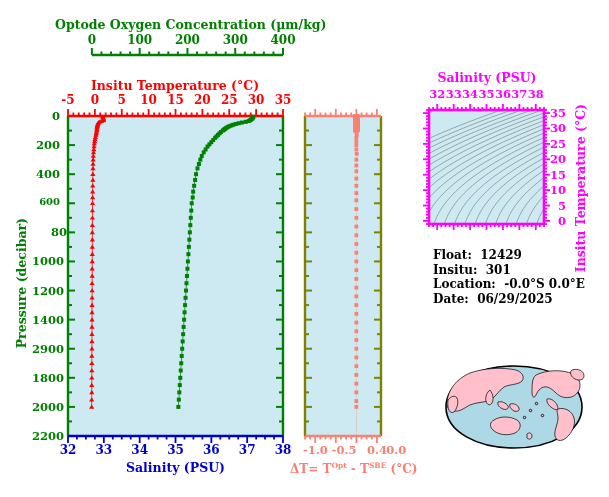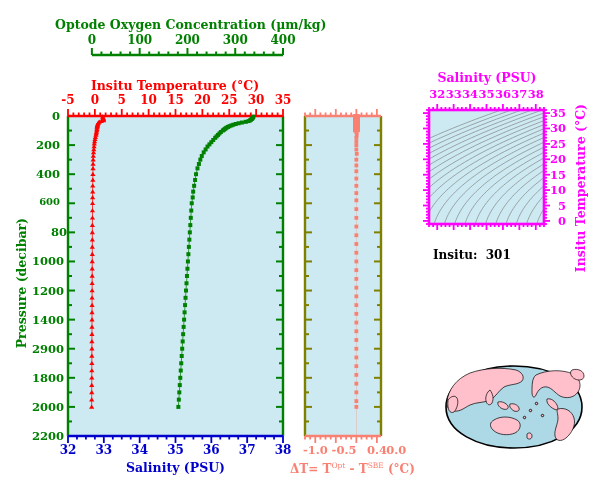--- a/index.html
+++ b/index.html
@@ -10,21 +10,21 @@
   .grn{color:#008000;}
   .red{color:#ff0000;}
   .blu{color:#0000cd;}
   .mag{color:#ff00ff;}
   .pink{color:#fa8072;}
   .blk{color:#000000;}
   .ctr{text-align:center;}
   .vert{writing-mode:vertical-rl;transform:rotate(180deg);}
   svg{display:block;}
   #float-info div{line-height:14.5px;font-size:12px;font-weight:bold;white-space:nowrap;}
-  sup{font-size:7.5px;vertical-align:super;font-weight:normal;margin-top:48px;}
+  sup{font-size:7.5px;vertical-align:super;font-weight:bold;margin-top:48px;}
 </style>
 </head>
 <body>
 
 <div class="abs lbl grn ctr" style="left:55px;top:17px;width:240px;font-size:12.5px;">Optode Oxygen Concentration (μm/kg)</div>
 
 <div class="abs" id="oxy-ticklabels" style="left:0px;top:33px;width:609px;height:16px;">
     <div class="abs lbl" style="left: 91.8889px; top: 0px; color: rgb(0, 128, 0); font-size: 12px; transform: translateX(-50%);">0</div>
     <div class="abs lbl" style="left: 139.667px; top: 0px; color: rgb(0, 128, 0); font-size: 12px; transform: translateX(-50%);">100</div>
     <div class="abs lbl" style="left: 187.444px; top: 0px; color: rgb(0, 128, 0); font-size: 12px; transform: translateX(-50%);">200</div>
@@ -737,22 +737,34 @@
       <line x1="544" y1="116.16216216216216" x2="547" y2="116.16216216216216" stroke="#ff00ff" stroke-width="1.8"></line>
       <line x1="429" y1="113.08108108108108" x2="423" y2="113.08108108108108" stroke="#ff00ff" stroke-width="1.8"></line>
       <line x1="544" y1="113.08108108108108" x2="550" y2="113.08108108108108" stroke="#ff00ff" stroke-width="1.8"></line>
       <line x1="429" y1="110" x2="426" y2="110" stroke="#ff00ff" stroke-width="1.8"></line>
       <line x1="544" y1="110" x2="547" y2="110" stroke="#ff00ff" stroke-width="1.8"></line>
     </g>
 </svg>
 
 <div class="abs blk" id="float-info" style="left:433px;top:248px;">
   <div>
+    <span>Float:</span>
+    &nbsp;<span>12429</span>
+  </div>
+  <div>
     <span>Insitu:</span>
     &nbsp;<span>301</span>
+  </div>
+  <div>
+    <span>Location:</span>
+    &nbsp;<span>-0.0°S   0.0°E</span>
+  </div>
+  <div>
+    <span>Date:</span>
+    &nbsp;<span>06/29/2025</span>
   </div>
 </div>
 
 <svg class="abs" style="left:432px;top:352px;" width="164" height="110" viewBox="0 0 164 110">
   <g>
     <path d="M14,55 C14,30 46,14 82,14 C118,14 150,30 150,55 C150,80 118,96 82,96 C46,96 14,80 14,55 Z" fill="#add8e6" stroke="#000000" stroke-width="1.6"></path>
   </g>
   <g fill="#ffc0cb" stroke="#000000" stroke-width="0.7">
 
     <path d="M15,50 C16,38 24,27 38,21 C52,16 70,15 84,18 C90,20 93,25 90,29

